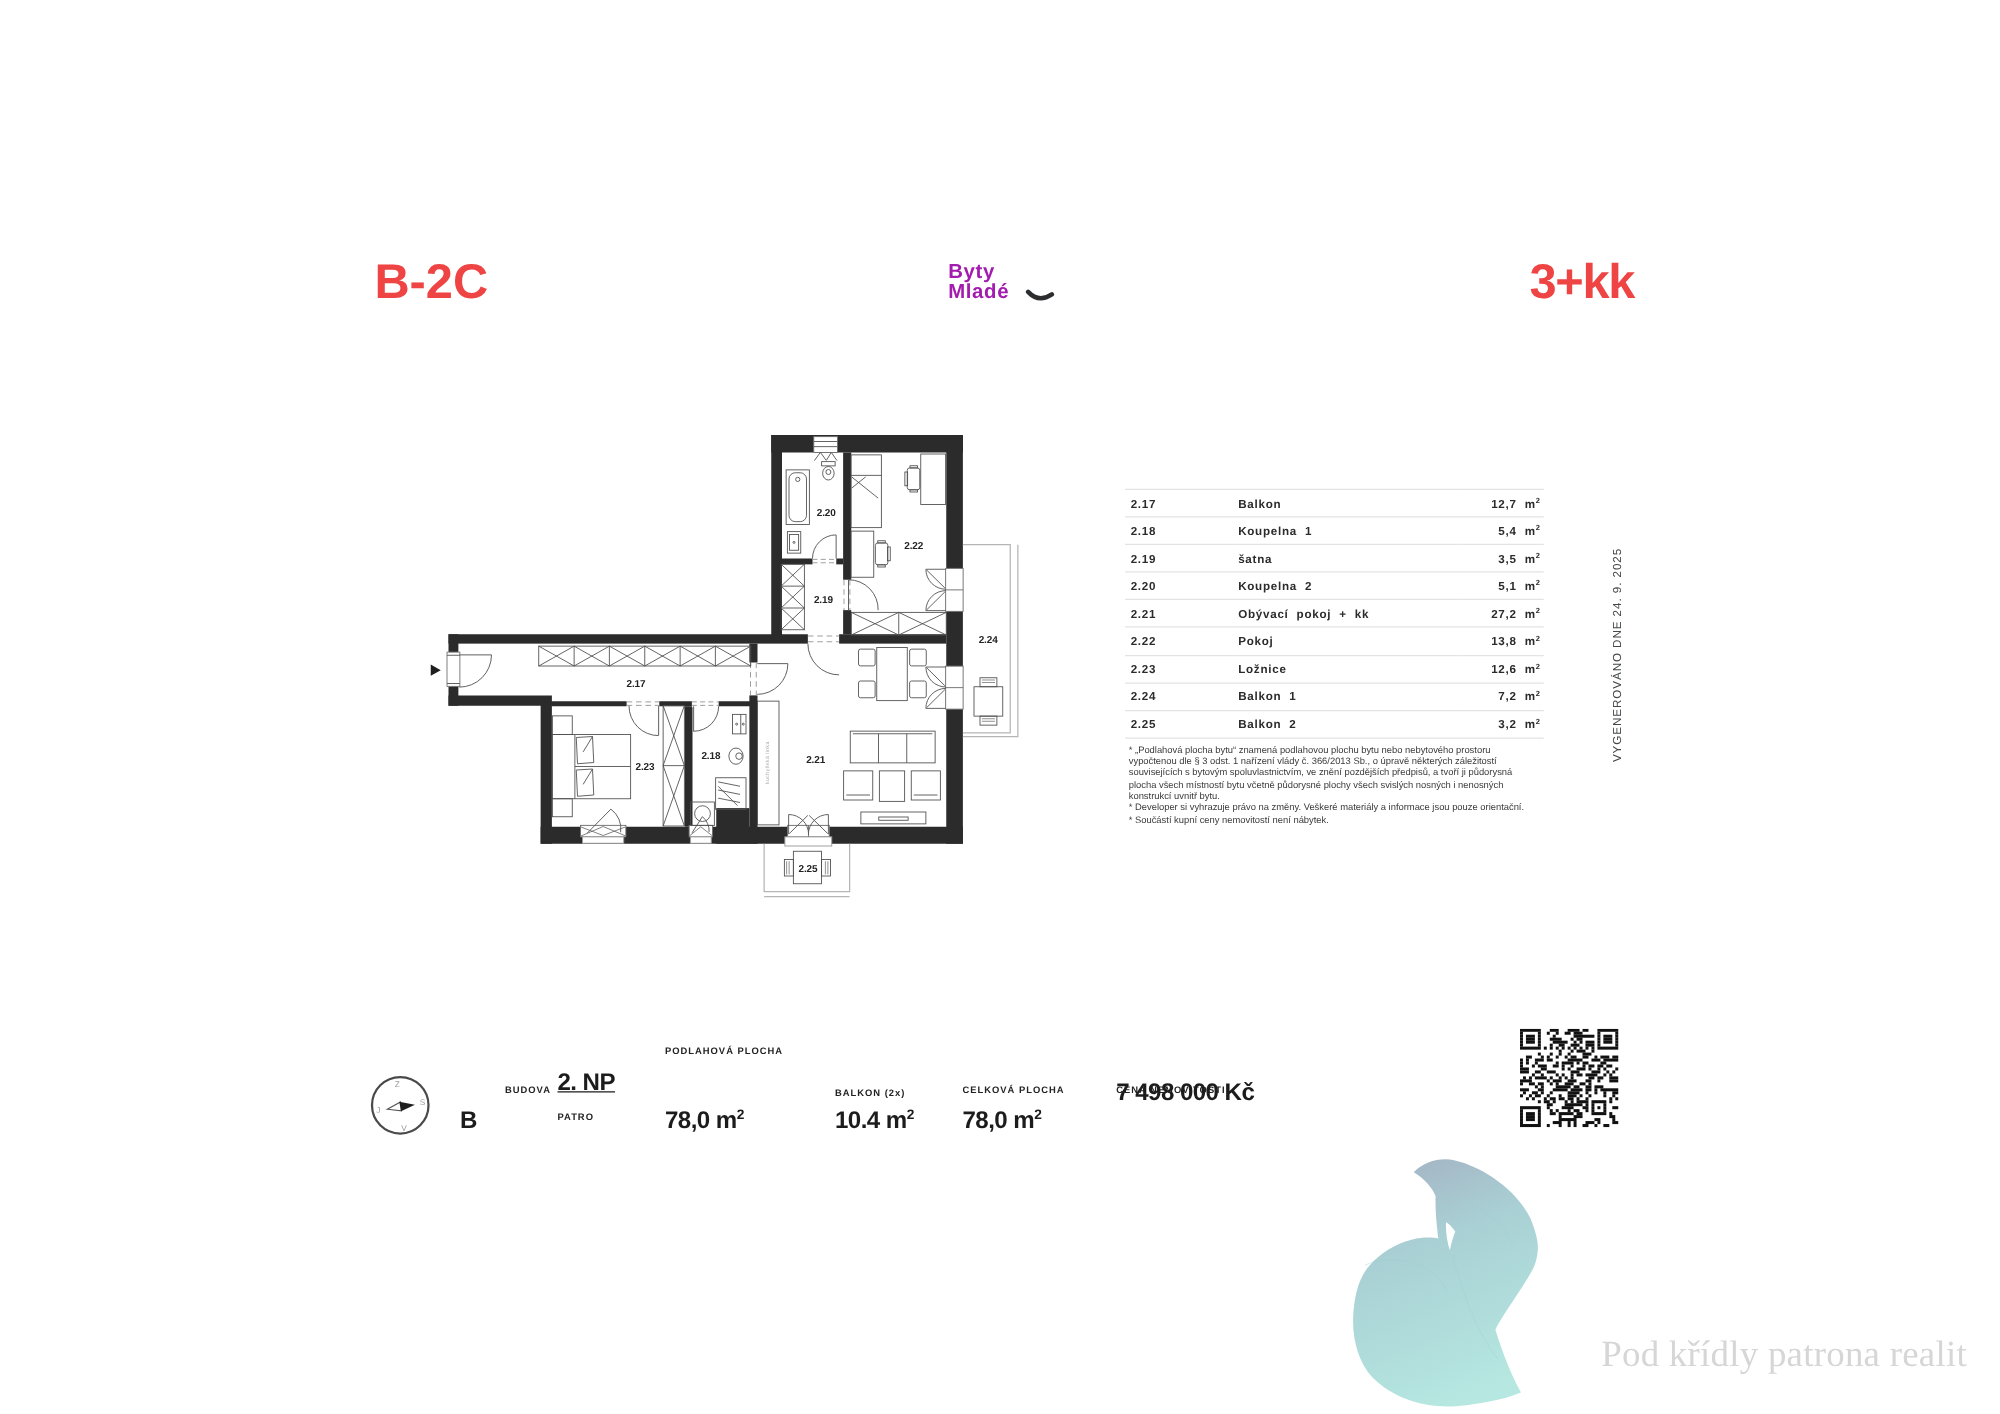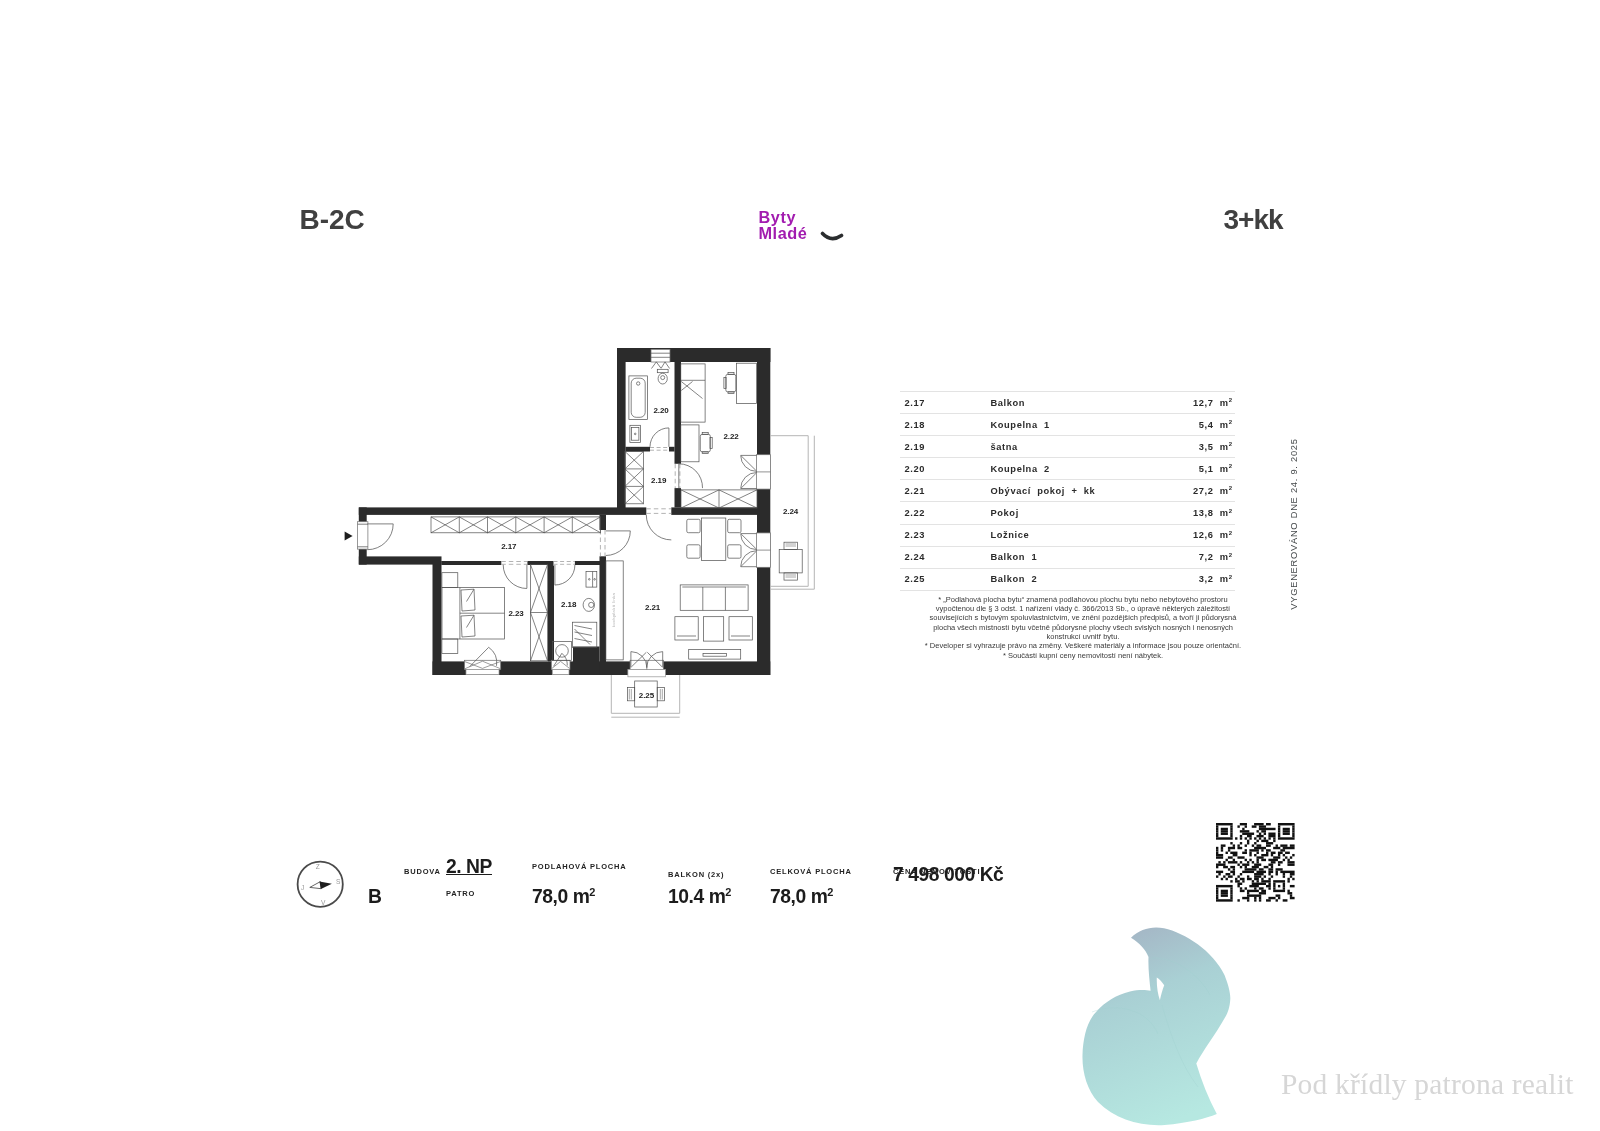--- a/index.html
+++ b/index.html
@@ -1,31 +1,31 @@
 <!DOCTYPE html>
 <html lang="cs"><head>
 <meta charset="utf-8">
 <title>B-2C</title>
 <style>
   html,body{margin:0;padding:0;background:#fff;}
   body{width:1600px;height:1131px;position:relative;overflow:hidden;
        font-family:"Liberation Sans",sans-serif;color:#2a2a2a;}
   .abs{position:absolute;}
-  .hdr{font-weight:bold;color:#404040;font-size:28px;letter-spacing:0px;}
+  .hdr{font-weight:bold;color:#ef4444;font-size:39px;letter-spacing:0px;}
   .lbl{font-size:7.5px;font-weight:bold;letter-spacing:0.8px;color:#232323;white-space:nowrap;}
   .val{font-size:19.3px;font-weight:bold;color:#1c1c1c;white-space:nowrap;letter-spacing:-0.45px;}
   .val sup{font-size:11px;vertical-align:baseline;position:relative;top:-7px;}
   table.areas{border-collapse:collapse;width:335px;}
   table.areas td{border-top:1px solid #e3e3e3;font-size:9.3px;font-weight:bold;
     letter-spacing:0.6px;color:#2b2b2b;padding:0;height:21.1px;vertical-align:middle;}
   table.areas tr:last-child td{border-bottom:1px solid #e3e3e3;}
   table.areas td.c1{width:86px;padding-left:4.5px;}
   table.areas td.c3{text-align:right;padding-right:3px;}
   table.areas td.c3 sup{font-size:6px;vertical-align:baseline;position:relative;top:-3.5px;letter-spacing:0;}
-  .foot{font-size:7.5px;line-height:9.35px;color:#3a3a3a;letter-spacing:0px;white-space:nowrap;text-align:center;}
+  .foot{font-size:7.5px;line-height:9.35px;color:#3a3a3a;letter-spacing:0px;white-space:nowrap;}
 </style>
 </head>
 <body>
 
 <div class="abs hdr" style="left:299.5px;top:203.7px;">B-2C</div>
 
 <div class="abs" style="left:758.5px;top:208.6px;font-size:16.3px;line-height:16.5px;font-weight:bold;color:#a21caf;letter-spacing:0.55px;">Byty<br>Mladé</div>
 
 <svg class="abs" style="left:819px;top:229.5px;" width="26" height="14" viewBox="0 0 26 14">
   <path d="M3.5,3.5 Q12,12.5 22.5,5.5" fill="none" stroke="#2b2d2f" stroke-width="3.6" stroke-linecap="round"></path>
@@ -373,21 +373,21 @@
   <polygon points="15.8,29.4 26.4,23.6 27.1,30.7" fill="none" stroke="#555" stroke-width="0.9"></polygon>
   <polygon points="25.4,23.4 37.9,25.8 26.9,31" fill="#1e1e1e"></polygon>
 </svg>
 
 <div class="abs lbl" style="left:368px;top:866.5px;margin-left:36px;">BUDOVA</div>
 <div class="abs val" style="left:368px;top:886px;">B</div>
 
 <div class="abs lbl" style="left:446px;top:866.5px;margin-top:22px;">PATRO</div>
 <div class="abs val" style="left:446px;top:856px;text-decoration:underline;">2. NP</div>
 
-<div class="abs lbl" style="left:532px;top:862px;">PODLAHOVÁ PLOCHA</div>
+<div class="abs lbl" style="left:532px;top:836px;">PODLAHOVÁ PLOCHA</div>
 <div class="abs val" style="left:532px;top:886px;">78,0 m<sup>2</sup></div>
 
 <div class="abs lbl" style="left:668px;top:870px;">BALKON (2x)</div>
 <div class="abs val" style="left:668px;top:886px;">10.4 m<sup>2</sup></div>
 
 <div class="abs lbl" style="left:770px;top:866.5px;">CELKOVÁ PLOCHA</div>
 <div class="abs val" style="left:770px;top:886px;">78,0 m<sup>2</sup></div>
 
 <div class="abs lbl" style="left:893px;top:866.5px;">CENA NEMOVITOSTI</div>
 <div class="abs val" style="left:893px;top:864px;">7 498 000 Kč</div>

